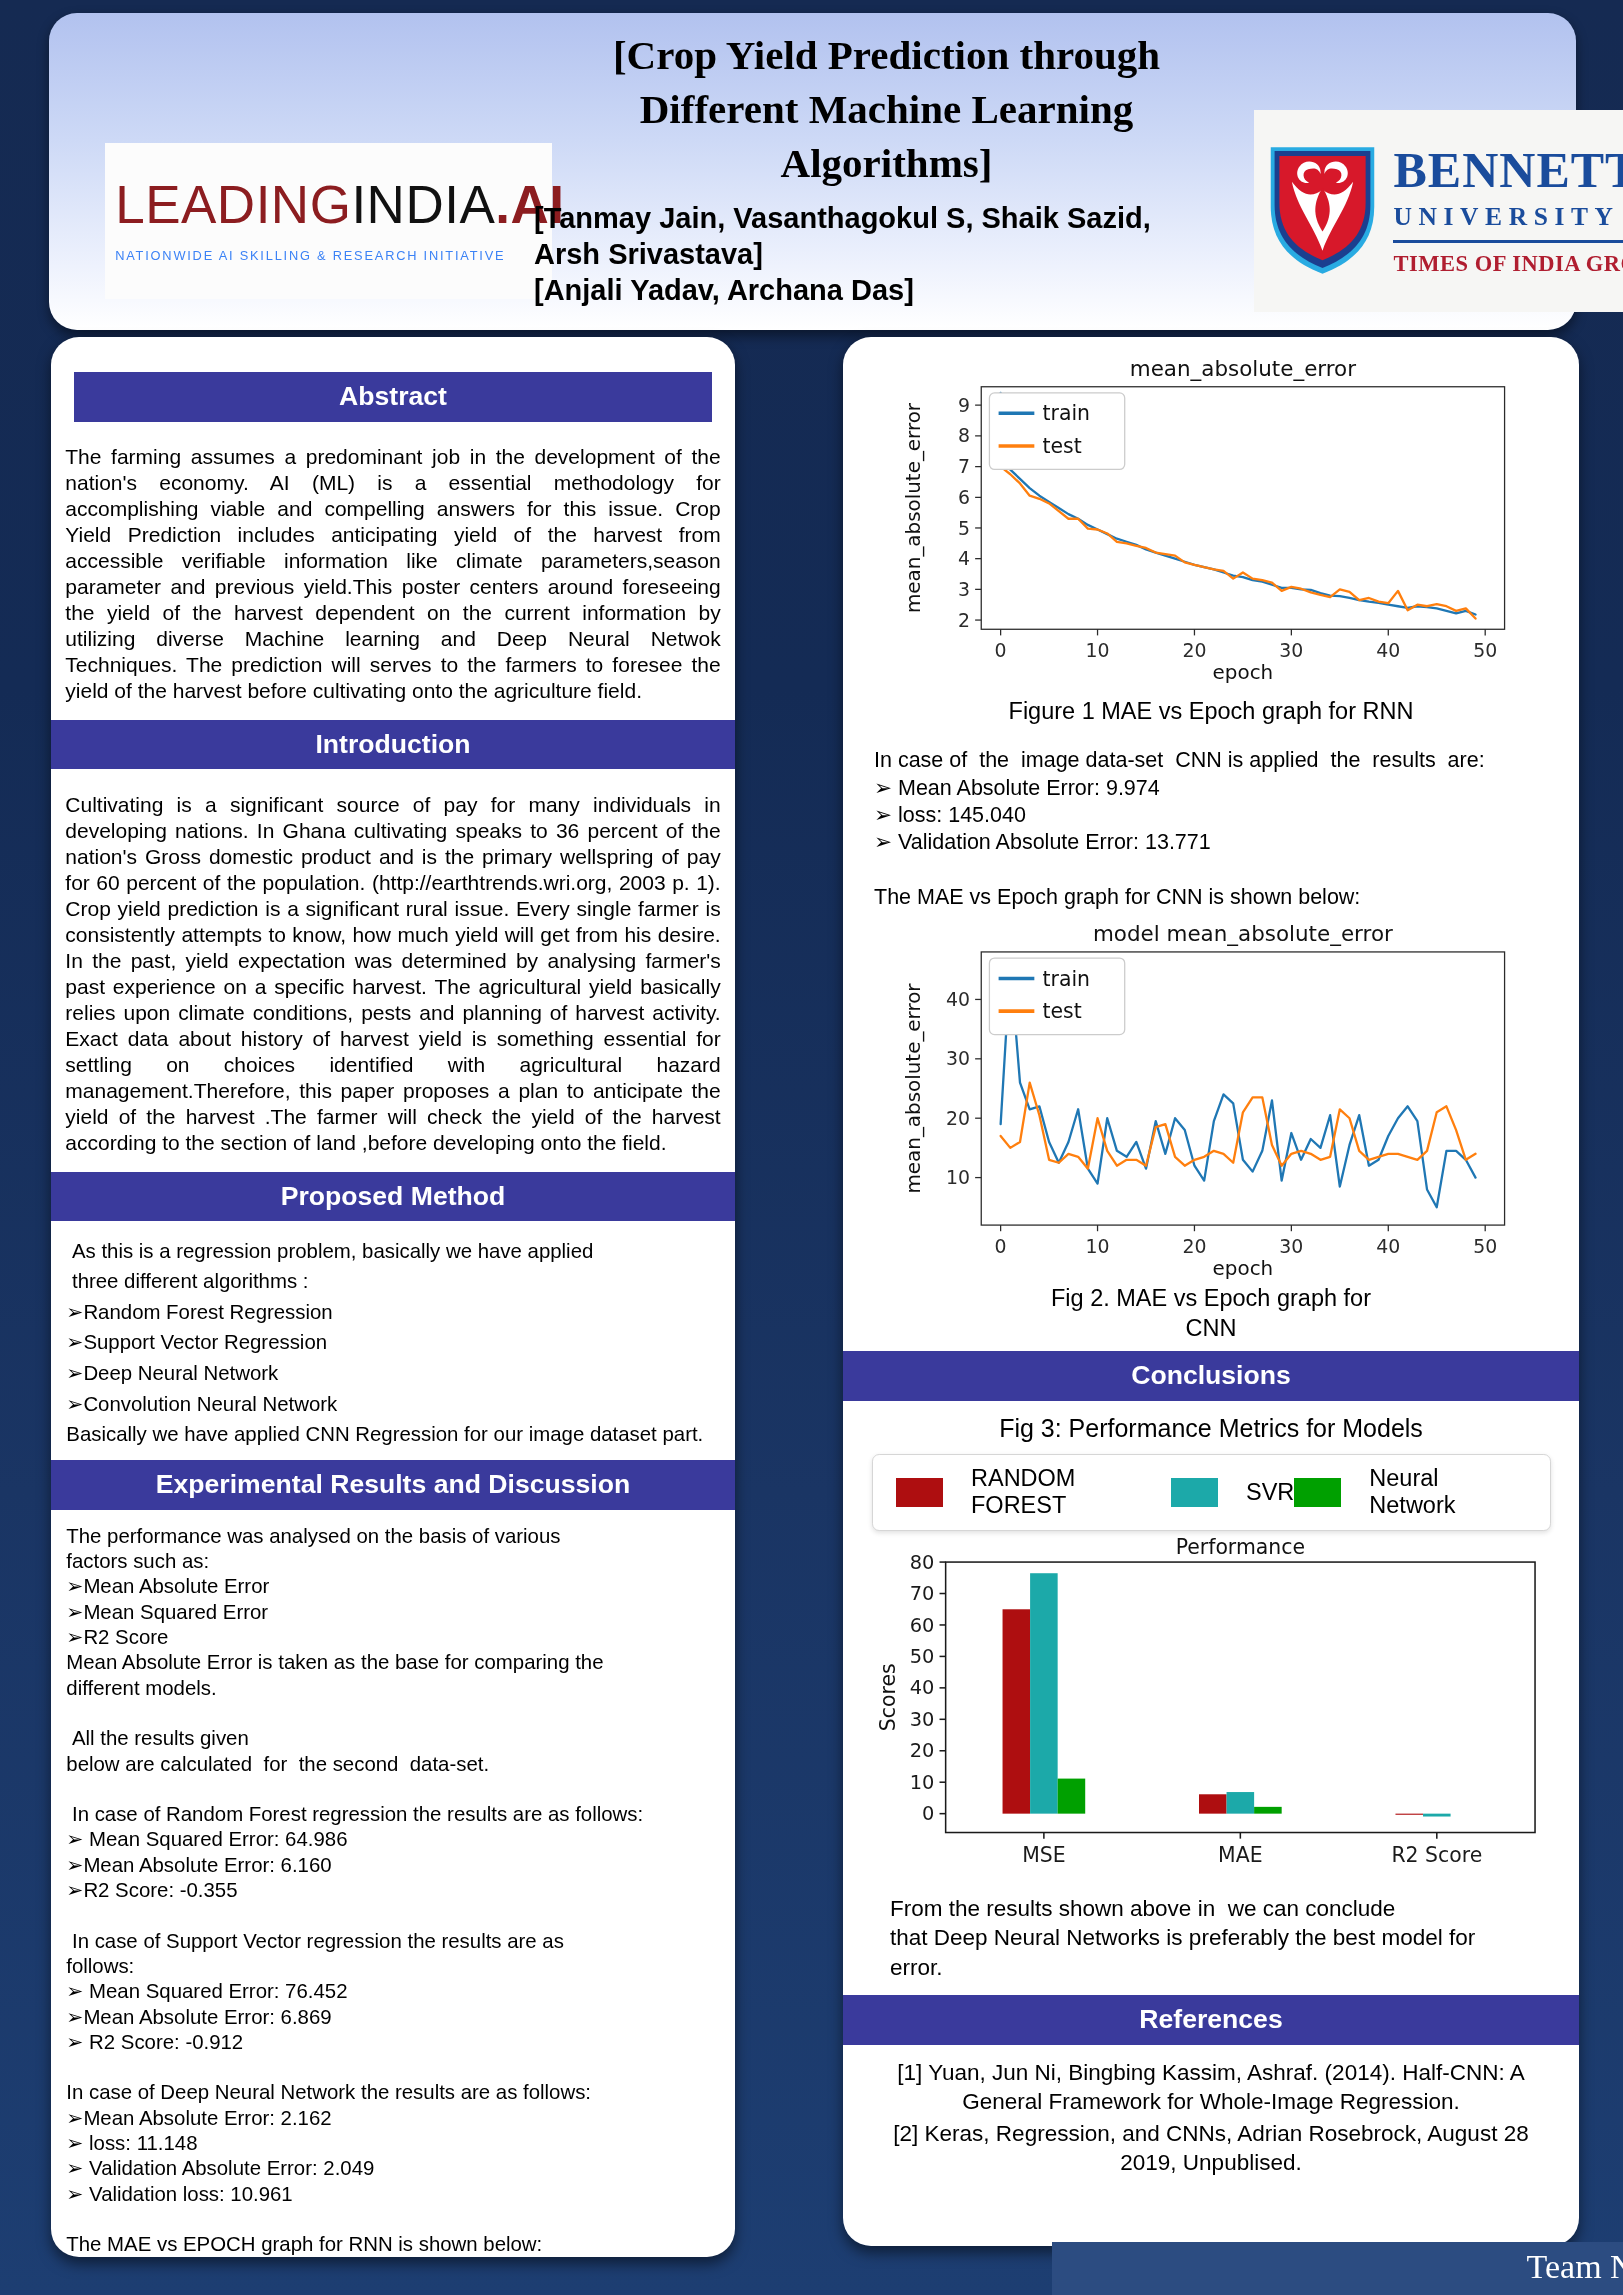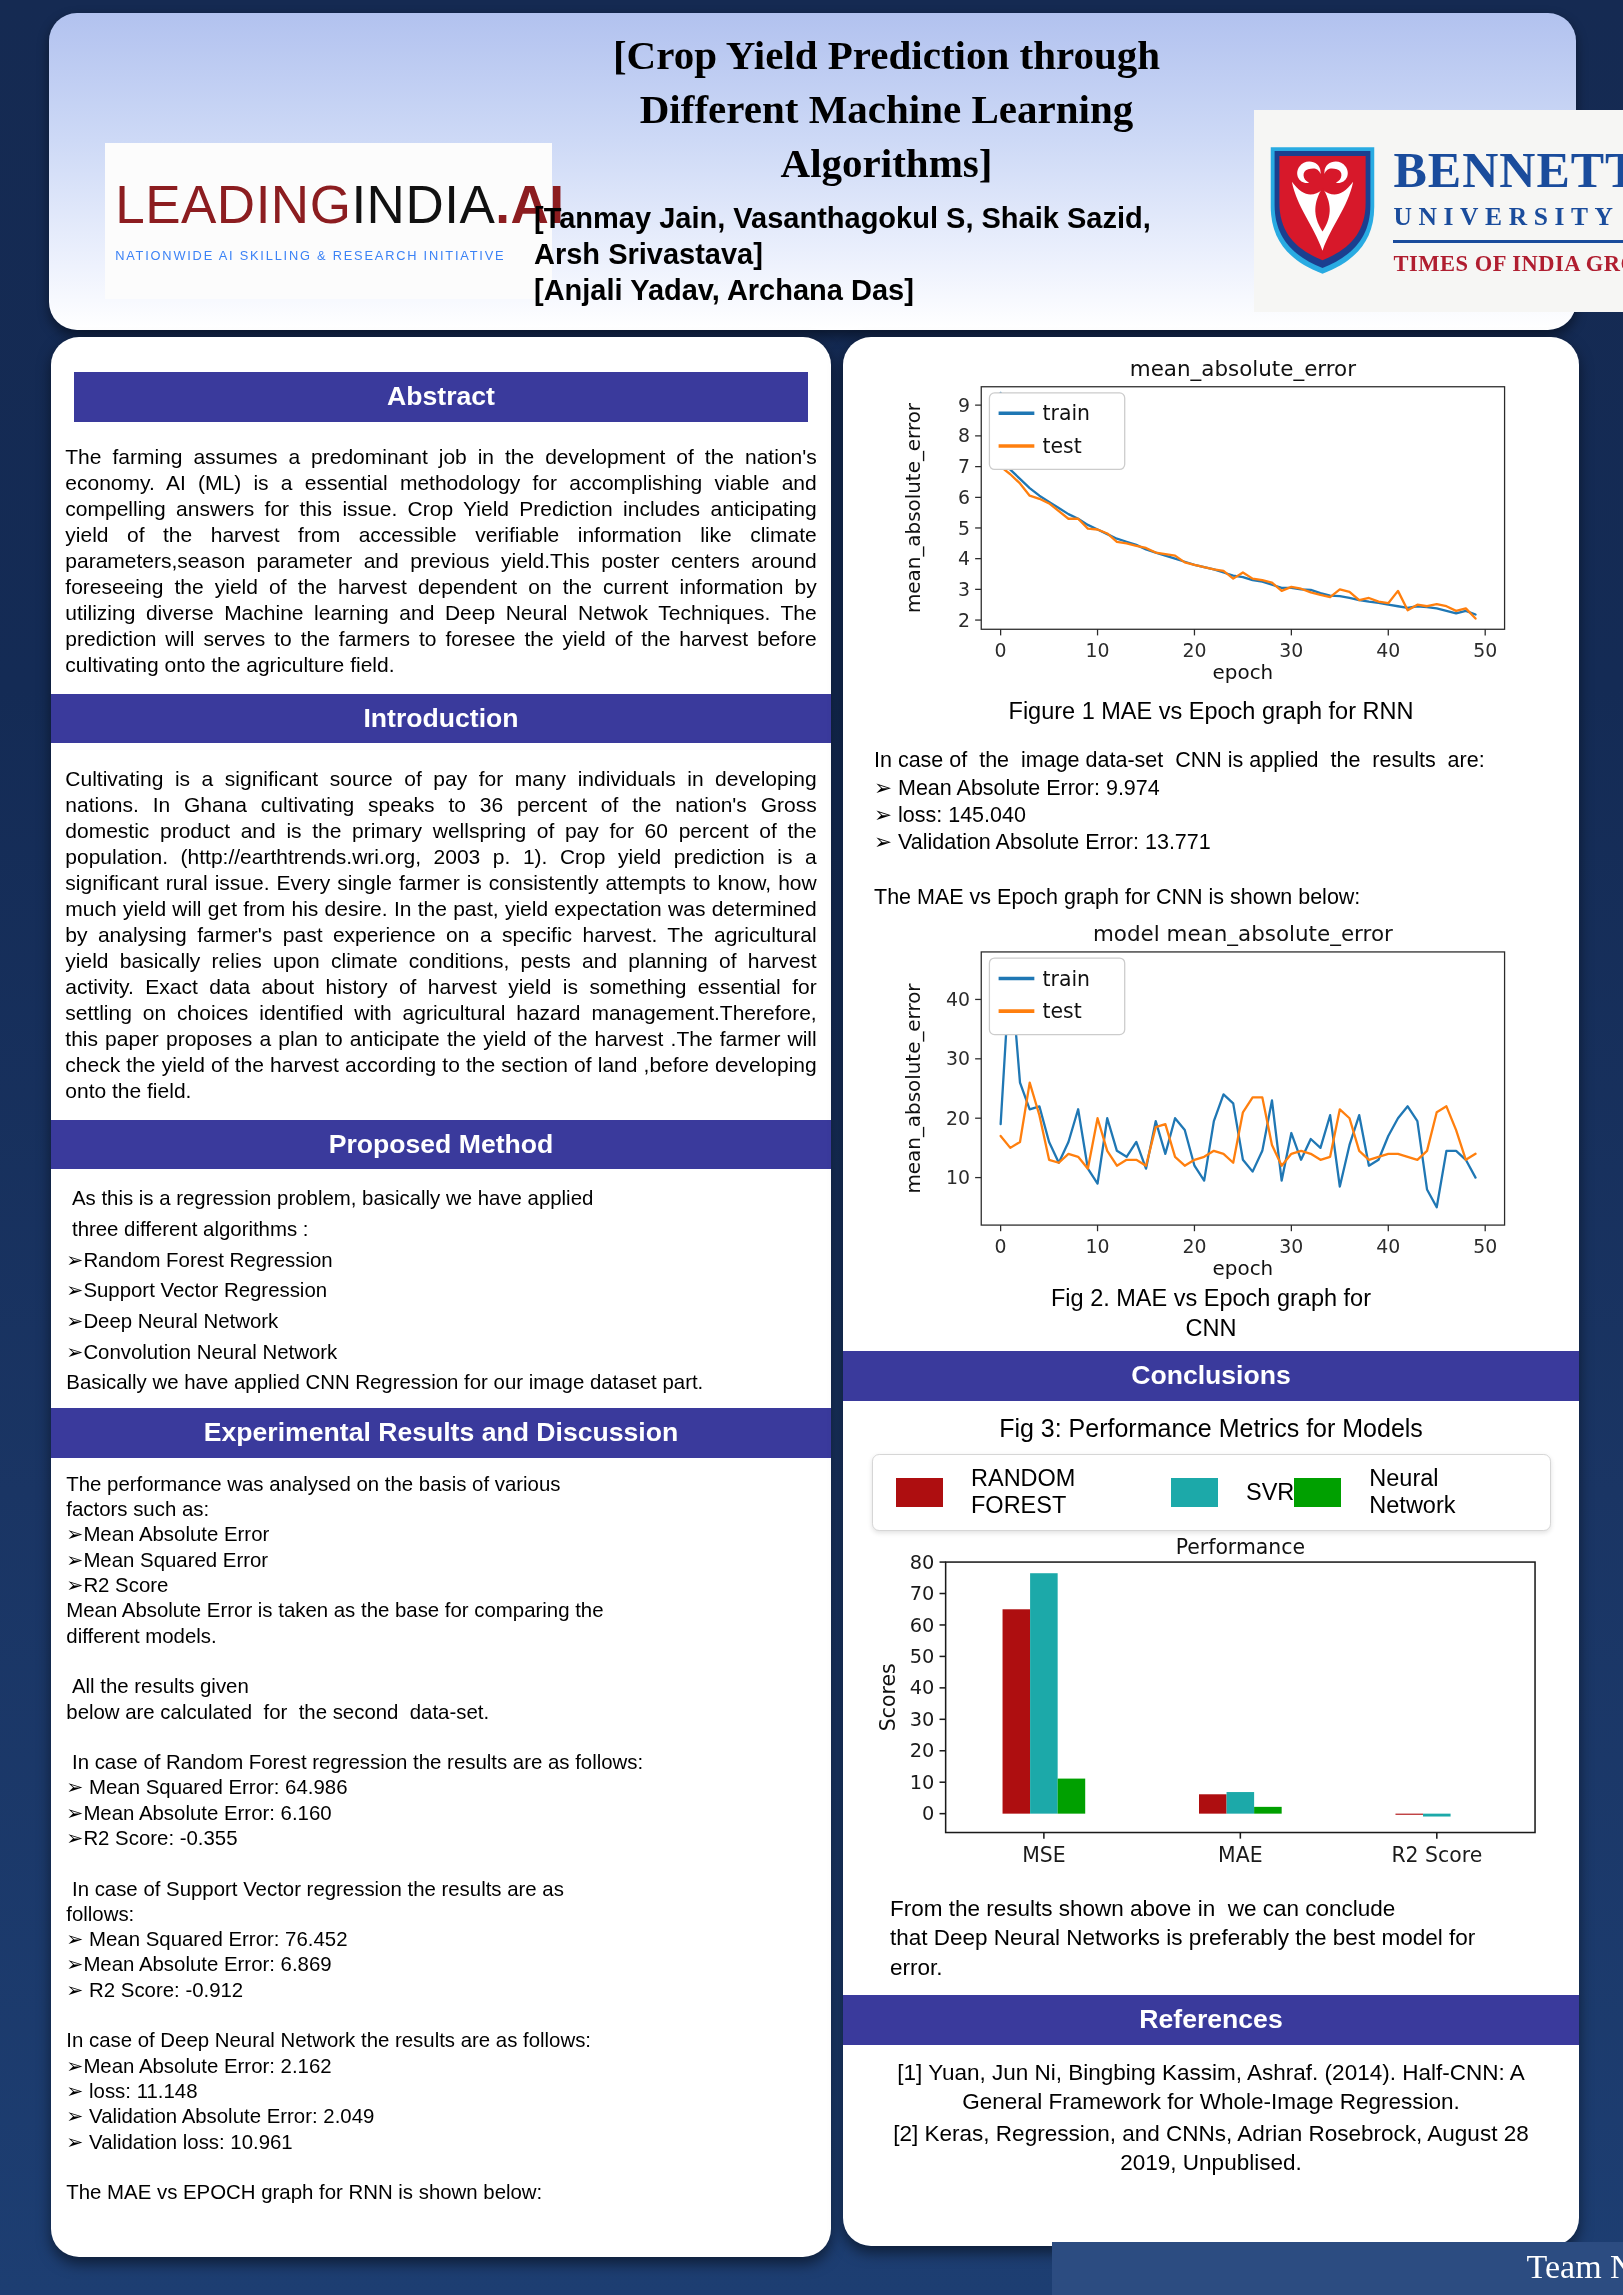--- a/index.html
+++ b/index.html
@@ -23,21 +23,21 @@
   .li-tag{font-size:12.8px;letter-spacing:1.8px;color:#3b82f6;margin-top:17.4px;white-space:nowrap;font-weight:500;}
   .logo-bu{position:absolute;left:1205px;top:97px;width:388px;height:202px;background:#f6f6f4;
     display:flex;align-items:center;gap:13.3px;padding:9.2px 11.2px;box-sizing:border-box;}
   .bu-shield{width:115px;height:169px;flex:none;}
   .bu-text{display:flex;flex-direction:column;}
   .bu-name{font-family:"Liberation Serif",serif;font-weight:bold;font-size:50px;color:#1a4c9c;line-height:1;letter-spacing:1px;}
   .bu-sub{font-family:"Liberation Serif",serif;font-weight:bold;font-size:25.5px;color:#1a4c9c;letter-spacing:6.6px;margin-top:7.2px;white-space:nowrap;}
   .bu-rule{height:3.1px;background:#1a4c9c;margin:8.2px 0 7.2px 0;width:240px;}
   .bu-tag{font-family:"Liberation Serif",serif;font-weight:bold;font-size:22.5px;color:#b01e30;letter-spacing:0.5px;white-space:nowrap;}
   
-  .col-left{position:absolute;left:51px;top:337px;width:780px;height:1920px;background:#fff;
+  .col-left{position:absolute;left:51px;top:337px;width:684px;height:1920px;background:#fff;
     border-radius:28px;overflow:hidden;box-shadow:0 6.1px 13.3px rgba(0,0,0,.5);}
   .col-right{position:absolute;left:843px;top:337px;width:736px;height:1909px;border-radius:28px;
     overflow:hidden;display:flex;flex-direction:column;box-shadow:0 6.1px 13.3px rgba(0,0,0,.5);}
   .rbox{background:#fff;}
   .banner{background:#3a3a9c;color:#fff;font-weight:bold;font-size:26.6px;text-align:center;
     padding:10.2px 5.1px;line-height:1.1;}
   .banner.inset{margin:35px 23px 0 23px;}
   .para{font-size:21px;line-height:1.24;text-align:justify;padding:22.5px 14.3px 15.3px 14.3px;}
   .lines{font-size:20.4px;line-height:1.24;padding:14.3px 12.3px 10.2px 15.3px;white-space:pre-wrap;}
   .lines.spaced{line-height:1.5;}

